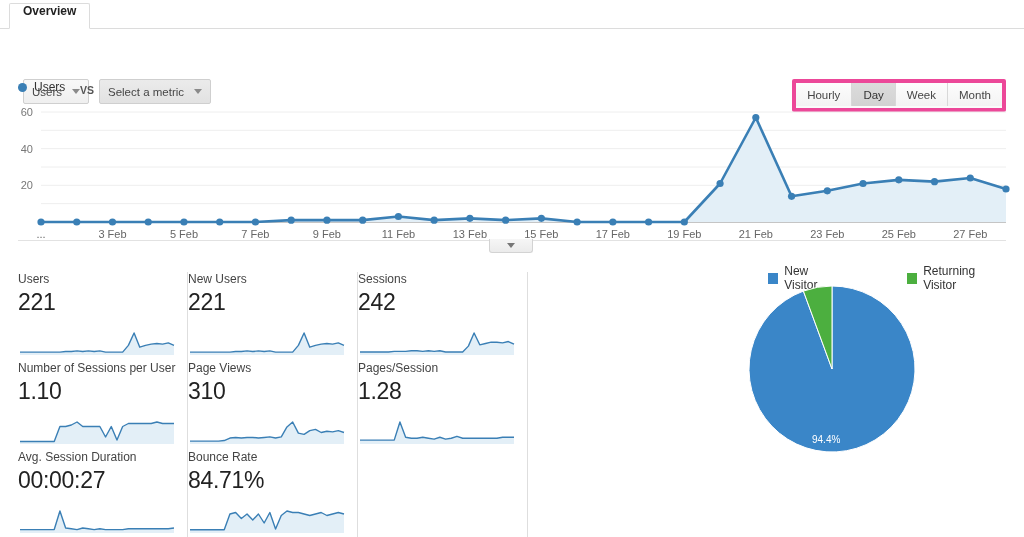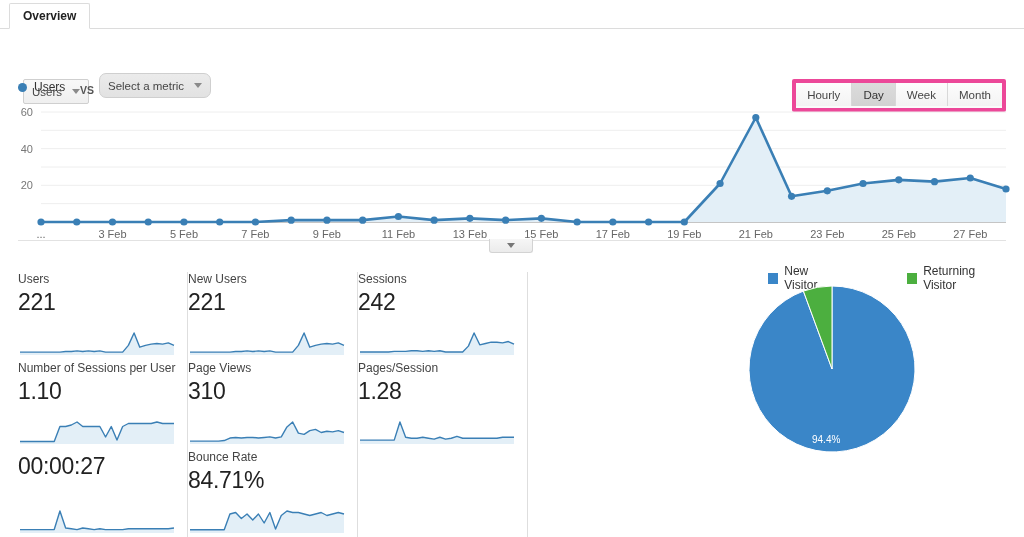--- a/index.html
+++ b/index.html
@@ -26,21 +26,21 @@
     background: #dcdcdc;
   }
   .tab-active {
     position: absolute; left: 9px; top: 3px;
     height: 26px; padding: 0 13px;
     background: #ffffff;
     border: 1px solid #dcdcdc;
     border-bottom: 1px solid #ffffff;
     border-radius: 2px 2px 0 0;
     box-sizing: border-box;
-    display: flex; align-items: center;
+    display: flex; align-items: flex-start;
     font-size: 12px; font-weight: bold; color: #222222;
     z-index: 2;
   }
 
   
   .controls { position: absolute; left: 0; top: 38px; width: 1024px; height: 32px; }
   .select-btn {
     position: absolute;
     height: 25px; box-sizing: border-box;
     background: linear-gradient(#f8f8f8, #efefef);
@@ -50,21 +50,21 @@
     font-size: 11.5px; color: #464646;
   }
   .select-btn .caret {
     margin-left: 10px;
     width: 0; height: 0;
     border-left: 4px solid transparent;
     border-right: 4px solid transparent;
     border-top: 5px solid #8a8a8a;
   }
   #metric-primary { left: 23px; top: 41px; min-width: 58px; }
-  #metric-secondary { left: 99px; top: 35px; min-width: 92px; background: linear-gradient(#ebebeb,#e2e2e2); border-radius: 7px; }
+  #metric-secondary { left: 99px; top: 41px; min-width: 92px; background: linear-gradient(#ebebeb,#e2e2e2); }
   .vs-label {
     position: absolute; left: 80px; top: 46px;
     font-size: 10.5px; font-weight: bold; color: #555555;
   }
 
   
   .seg-group {
     position: absolute; right: 18px; top: 41px;
     height: 25px; display: flex;
     border: 4px solid #ec4899; border-radius: 2px; overflow: hidden;
@@ -304,20 +304,21 @@
           <div class="card-title">Pages/Session</div>
           <div class="card-value">1.28</div>
           <svg width="158" height="30" class="spark">
             <path d="M 2 24.136363636363637 L 7.703703703703703 24.136363636363637 L 13.407407407407407 24.136363636363637 L 19.11111111111111 24.136363636363637 L 24.814814814814813 24.136363636363637 L 30.518518518518515 24.136363636363637 L 36.22222222222222 24.136363636363637 L 41.925925925925924 6 L 47.629629629629626 21.272727272727273 L 53.33333333333333 22.227272727272727 L 59.03703703703703 22.227272727272727 L 64.74074074074073 21.272727272727273 L 70.44444444444444 22.227272727272727 L 76.14814814814814 23.18181818181818 L 81.85185185185185 21.272727272727273 L 87.55555555555556 23.18181818181818 L 93.25925925925925 22.227272727272727 L 98.96296296296296 20.31818181818182 L 104.66666666666666 22.227272727272727 L 110.37037037037037 22.227272727272727 L 116.07407407407406 22.227272727272727 L 121.77777777777779 22.227272727272727 L 127.48148148148148 22.227272727272727 L 133.1851851851852 22.227272727272727 L 138.88888888888889 22.227272727272727 L 144.59259259259258 21.272727272727273 L 150.29629629629628 21.272727272727273 L 156 21.272727272727273 L 156 28 L 2 28 Z" fill="#e3eff7"></path>
             <path d="M 2 24.136363636363637 L 7.703703703703703 24.136363636363637 L 13.407407407407407 24.136363636363637 L 19.11111111111111 24.136363636363637 L 24.814814814814813 24.136363636363637 L 30.518518518518515 24.136363636363637 L 36.22222222222222 24.136363636363637 L 41.925925925925924 6 L 47.629629629629626 21.272727272727273 L 53.33333333333333 22.227272727272727 L 59.03703703703703 22.227272727272727 L 64.74074074074073 21.272727272727273 L 70.44444444444444 22.227272727272727 L 76.14814814814814 23.18181818181818 L 81.85185185185185 21.272727272727273 L 87.55555555555556 23.18181818181818 L 93.25925925925925 22.227272727272727 L 98.96296296296296 20.31818181818182 L 104.66666666666666 22.227272727272727 L 110.37037037037037 22.227272727272727 L 116.07407407407406 22.227272727272727 L 121.77777777777779 22.227272727272727 L 127.48148148148148 22.227272727272727 L 133.1851851851852 22.227272727272727 L 138.88888888888889 22.227272727272727 L 144.59259259259258 21.272727272727273 L 150.29629629629628 21.272727272727273 L 156 21.272727272727273" fill="none" stroke="#3a7fb5" stroke-width="1.4" stroke-linejoin="round"></path>
           </svg>
         </div>
       </div>
       <div class="card-row">
         <div class="card">
+          <div class="card-title">Avg. Session Duration</div>
           <div class="card-value">00:00:27</div>
           <svg width="158" height="30" class="spark">
             <path d="M 2 24.576923076923077 L 7.703703703703703 24.576923076923077 L 13.407407407407407 24.576923076923077 L 19.11111111111111 24.576923076923077 L 24.814814814814813 24.576923076923077 L 30.518518518518515 24.576923076923077 L 36.22222222222222 24.576923076923077 L 41.925925925925924 6 L 47.629629629629626 22.96153846153846 L 53.33333333333333 23.76923076923077 L 59.03703703703703 24.576923076923077 L 64.74074074074073 22.96153846153846 L 70.44444444444444 23.76923076923077 L 76.14814814814814 24.576923076923077 L 81.85185185185185 23.76923076923077 L 87.55555555555556 24.576923076923077 L 93.25925925925925 24.576923076923077 L 98.96296296296296 24.576923076923077 L 104.66666666666666 24.576923076923077 L 110.37037037037037 23.76923076923077 L 116.07407407407406 23.76923076923077 L 121.77777777777779 23.76923076923077 L 127.48148148148148 23.76923076923077 L 133.1851851851852 23.76923076923077 L 138.88888888888889 23.76923076923077 L 144.59259259259258 23.76923076923077 L 150.29629629629628 23.76923076923077 L 156 22.96153846153846 L 156 28 L 2 28 Z" fill="#e3eff7"></path>
             <path d="M 2 24.576923076923077 L 7.703703703703703 24.576923076923077 L 13.407407407407407 24.576923076923077 L 19.11111111111111 24.576923076923077 L 24.814814814814813 24.576923076923077 L 30.518518518518515 24.576923076923077 L 36.22222222222222 24.576923076923077 L 41.925925925925924 6 L 47.629629629629626 22.96153846153846 L 53.33333333333333 23.76923076923077 L 59.03703703703703 24.576923076923077 L 64.74074074074073 22.96153846153846 L 70.44444444444444 23.76923076923077 L 76.14814814814814 24.576923076923077 L 81.85185185185185 23.76923076923077 L 87.55555555555556 24.576923076923077 L 93.25925925925925 24.576923076923077 L 98.96296296296296 24.576923076923077 L 104.66666666666666 24.576923076923077 L 110.37037037037037 23.76923076923077 L 116.07407407407406 23.76923076923077 L 121.77777777777779 23.76923076923077 L 127.48148148148148 23.76923076923077 L 133.1851851851852 23.76923076923077 L 138.88888888888889 23.76923076923077 L 144.59259259259258 23.76923076923077 L 150.29629629629628 23.76923076923077 L 156 22.96153846153846" fill="none" stroke="#3a7fb5" stroke-width="1.4" stroke-linejoin="round"></path>
           </svg>
         </div>
         <div class="card">
           <div class="card-title">Bounce Rate</div>
           <div class="card-value">84.71%</div>
           <svg width="158" height="30" class="spark">

